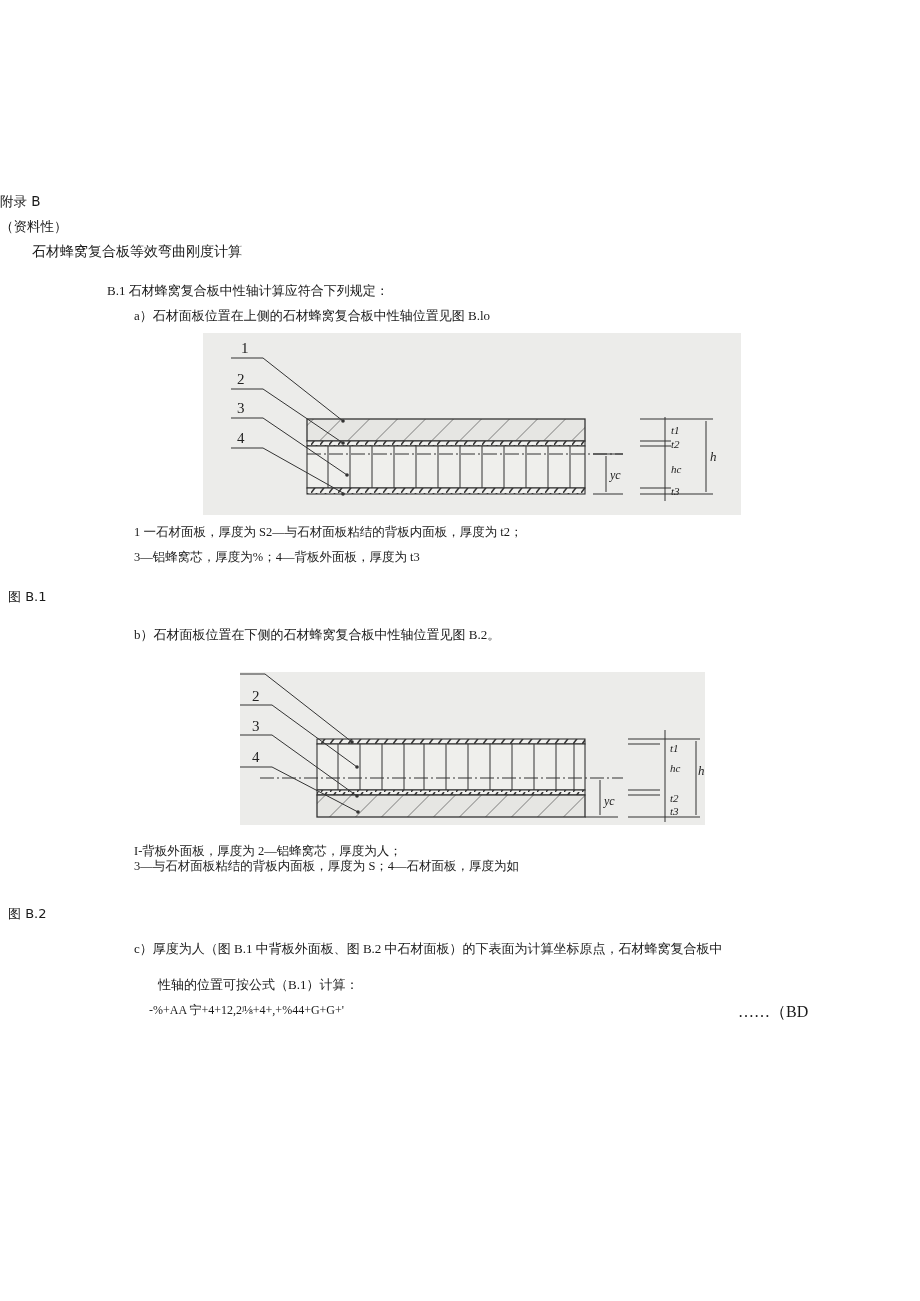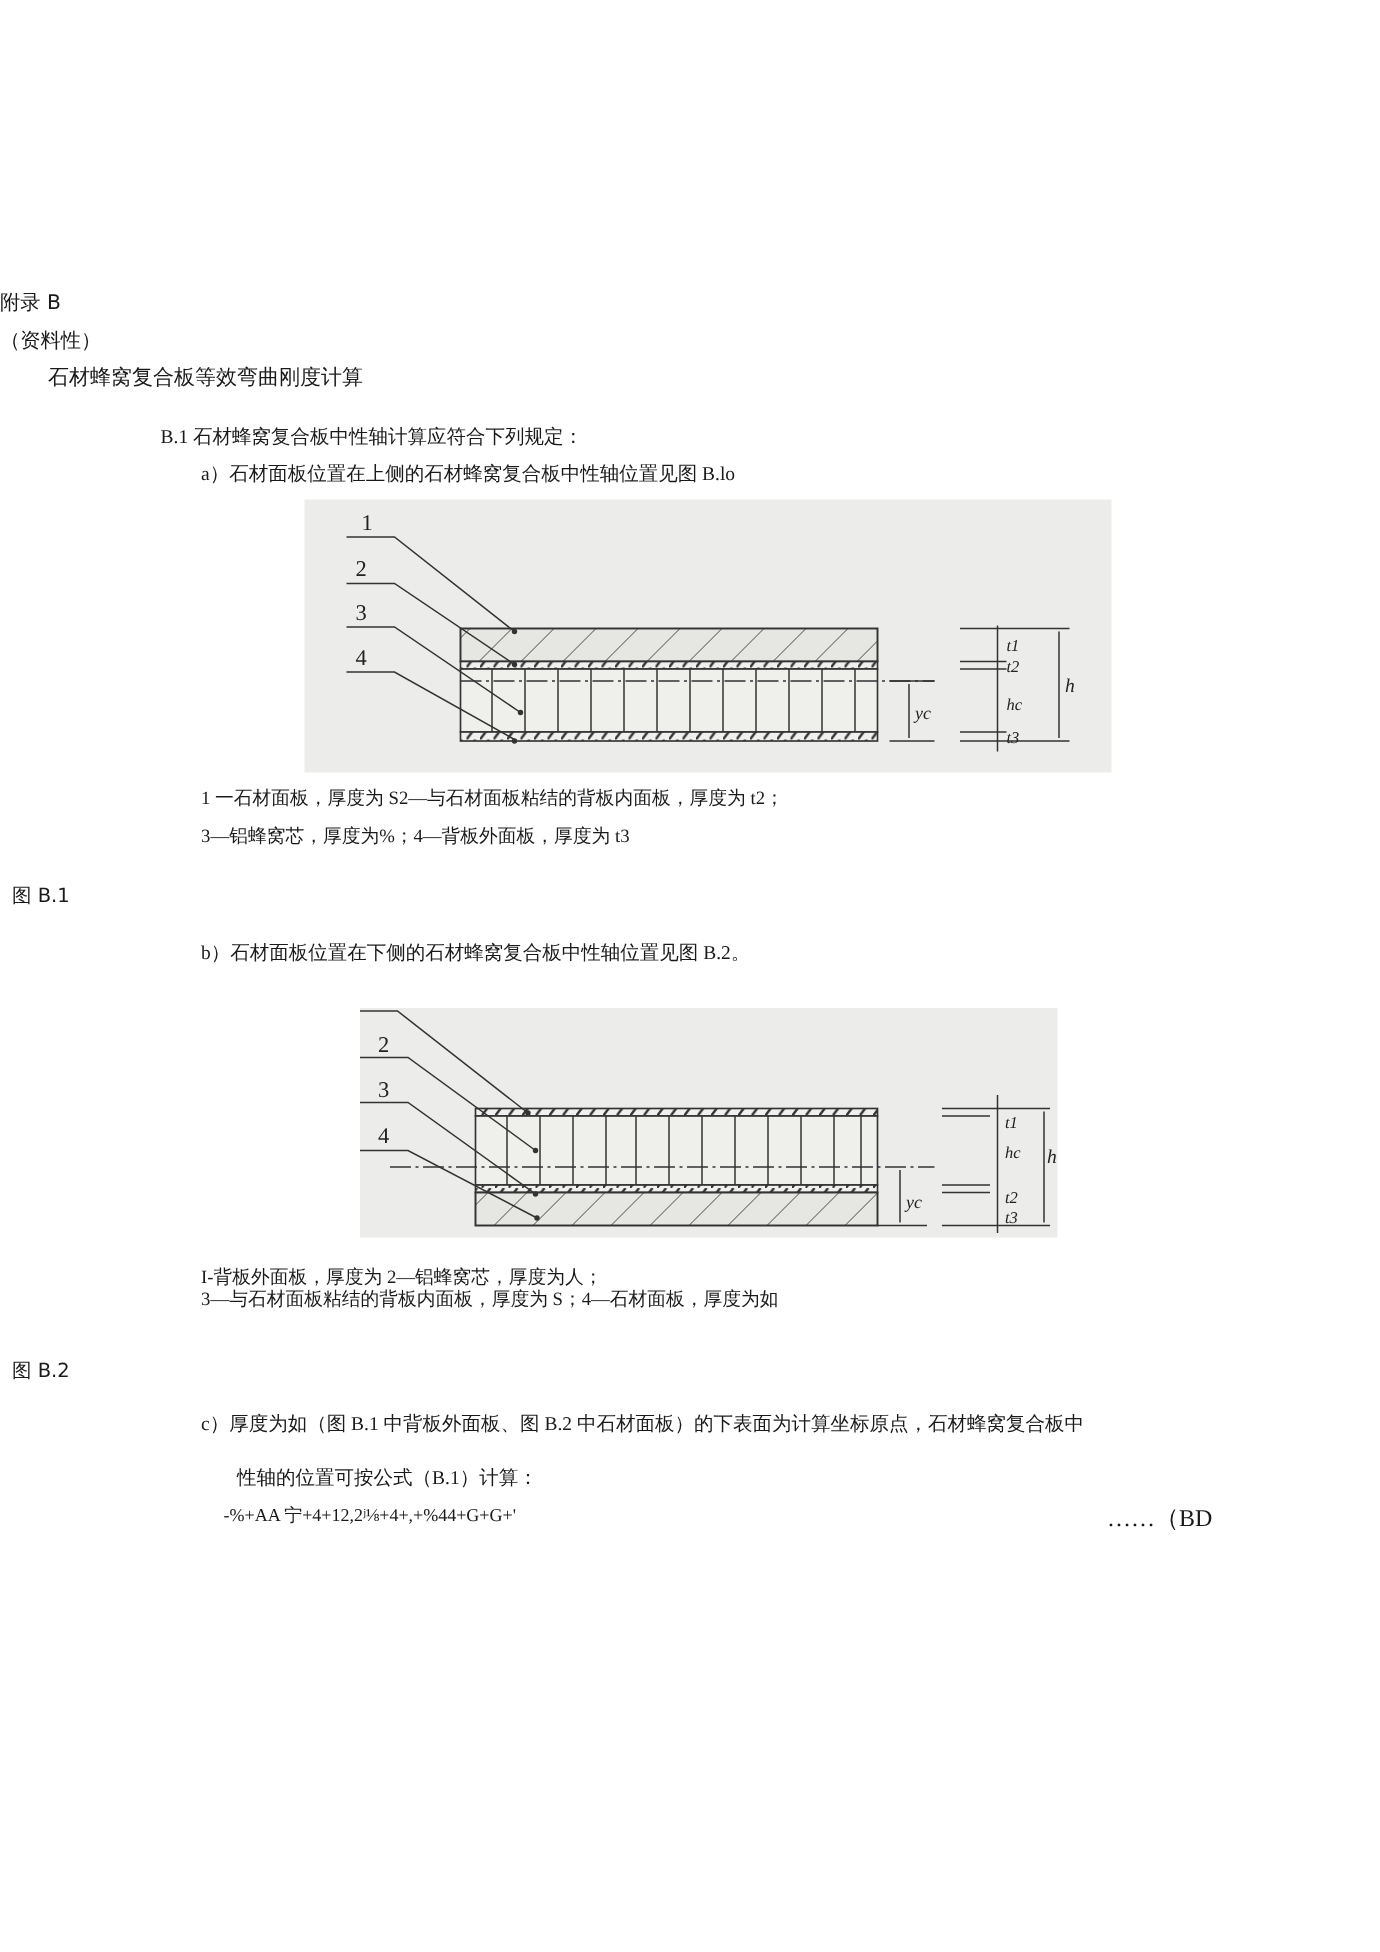--- a/index.html
+++ b/index.html
@@ -191,17 +191,17 @@
       <text x="430" y="143">t3</text>
       <text x="458" y="103" font-size="13">h</text>
     </g>
   </svg>
 </div>
 
 <div class="abs t-leg" style="left:134px; top:843px;font-family:Liberation Serif, serif;">I-背板外面板，厚度为 2—铝蜂窝芯，厚度为人；</div>
 <div class="abs t-leg" style="left:134px; top:838px;margin-top:20px;">3—与石材面板粘结的背板内面板，厚度为 S；4—石材面板，厚度为如</div>
 <div class="abs center caption" style="top:905px; left:8px;">图 B.2</div>
 
-<div class="abs t-body" style="left:134px; top:940px;">c）厚度为如（图 B.1 中背板外面板、图 B.2 中石材面板）的下表面为计算坐标原点，石材蜂窝复合板中</div>
+<div class="abs t-body" style="left:134px; top:940px;">c）厚度为人（图 B.1 中背板外面板、图 B.2 中石材面板）的下表面为计算坐标原点，石材蜂窝复合板中</div>
 <div class="abs t-body" style="left:158px; top:976px;text-align:right;">性轴的位置可按公式（B.1）计算：</div>
 
 <div class="abs t-leg" style="left:149px; top:1002px; font-size:12px;">-%+AA 宁+4+12,2ʲ⅛+4+,+%44+G+G+'</div>
 <div class="abs t-leg" style="left:738px; top:1002px; font-size:16px;">……（BD</div>
 
 </body></html>

